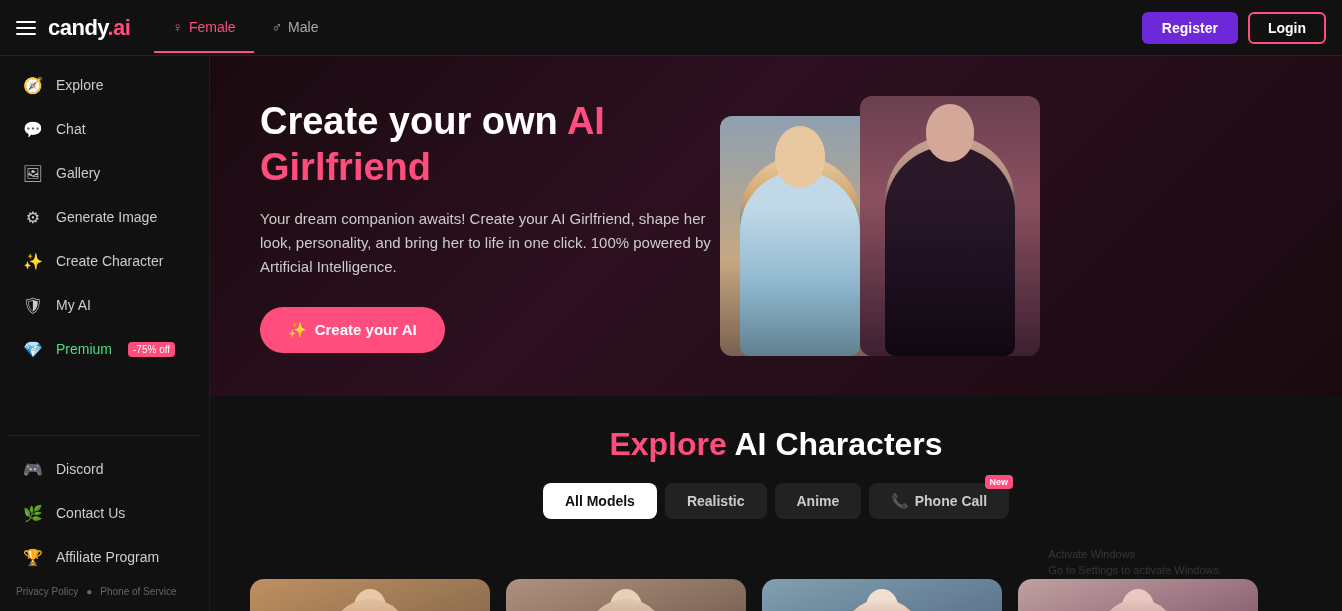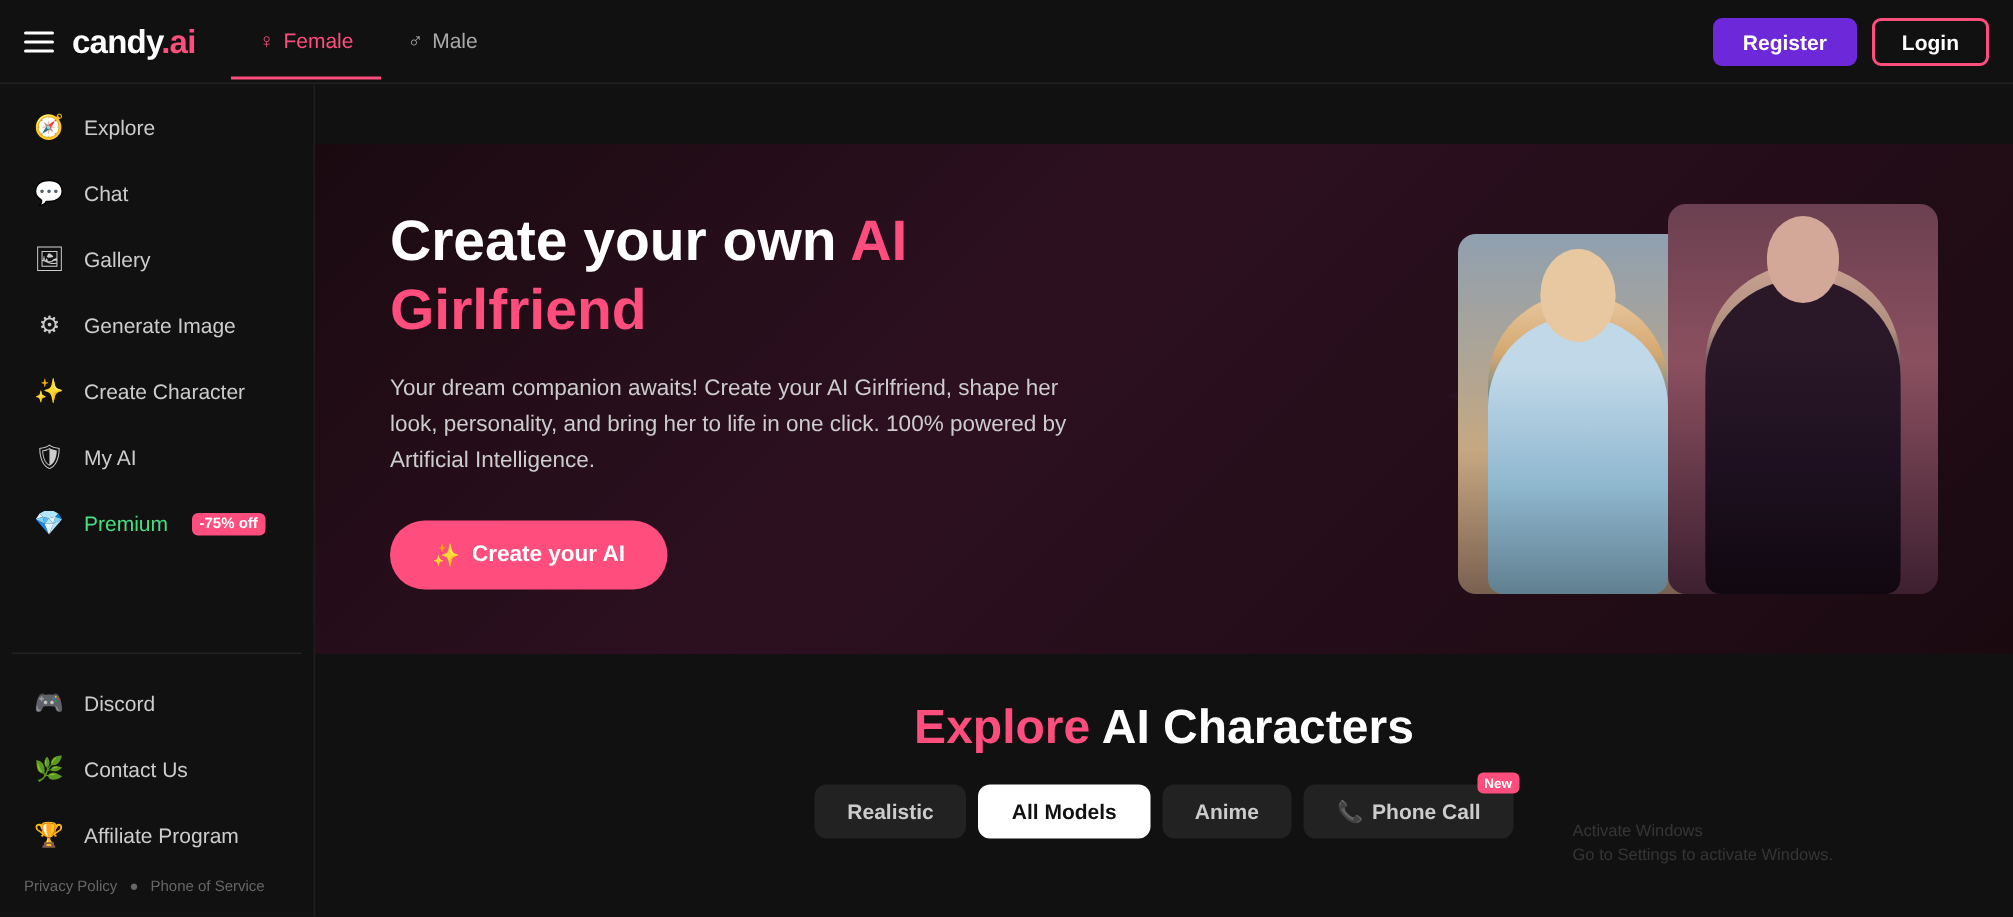--- a/index.html
+++ b/index.html
@@ -150,21 +150,21 @@
       justify-content: center;
       font-size: 16px;
     }
     .sidebar-item.premium {
       color: #4ade80;
     }
     .premium-badge {
       background: #ff4d7d;
       color: #fff;
       font-size: 10px;
-      font-weight: 700;
+      font-weight: 400;
       padding: 2px 5px;
       border-radius: 4px;
       margin-left: 4px;
     }
 
     .sidebar-divider {
       height: 1px;
       background: #222;
       margin: 8px 0;
     }
@@ -194,25 +194,24 @@
     .main-content::-webkit-scrollbar { width: 6px; }
     .main-content::-webkit-scrollbar-track { background: #111; }
     .main-content::-webkit-scrollbar-thumb { background: #333; }
 
     
     .hero {
       background: linear-gradient(135deg, #1a0a10 0%, #2d1020 40%, #1a0a10 100%);
       padding: 40px 50px;
       display: flex;
       align-items: center;
-      justify-content: space-between;
+      justify-content: flex-start;
       min-height: 310px;
       position: relative;
       overflow: hidden;
-      margin-top: 40px;
     }
     .hero-text {
       max-width: 520px;
       z-index: 2;
     }
     .hero-title {
       font-size: 38px;
       font-weight: 800;
       line-height: 1.2;
       margin-bottom: 16px;
@@ -562,22 +561,22 @@
           <div style="position:absolute;bottom:0;left:50%;transform:translateX(-50%);width:130px;height:210px;background:linear-gradient(180deg,#2a1828 20%,#1e1020 60%,#100810 100%);border-radius:65px 65px 10px 10px;z-index:1;"></div>
         </div>
       </div>
     </section>
 
     <section class="explore-section">
       <h2 class="explore-title">
         <span class="pink">Explore</span><span> AI Characters</span>
       </h2>
       <div class="filter-tabs">
+        <button class="filter-tab active">All Models</button>
         <button class="filter-tab inactive">Realistic</button>
-        <button class="filter-tab active">All Models</button>
         <button class="filter-tab inactive">Anime</button>
         <button class="filter-tab phone inactive">
           <span>📞</span>
           <span>Phone Call</span>
           <span class="new-badge">New</span>
         </button>
       </div>
     </section>
 
     <div class="cards-row">

